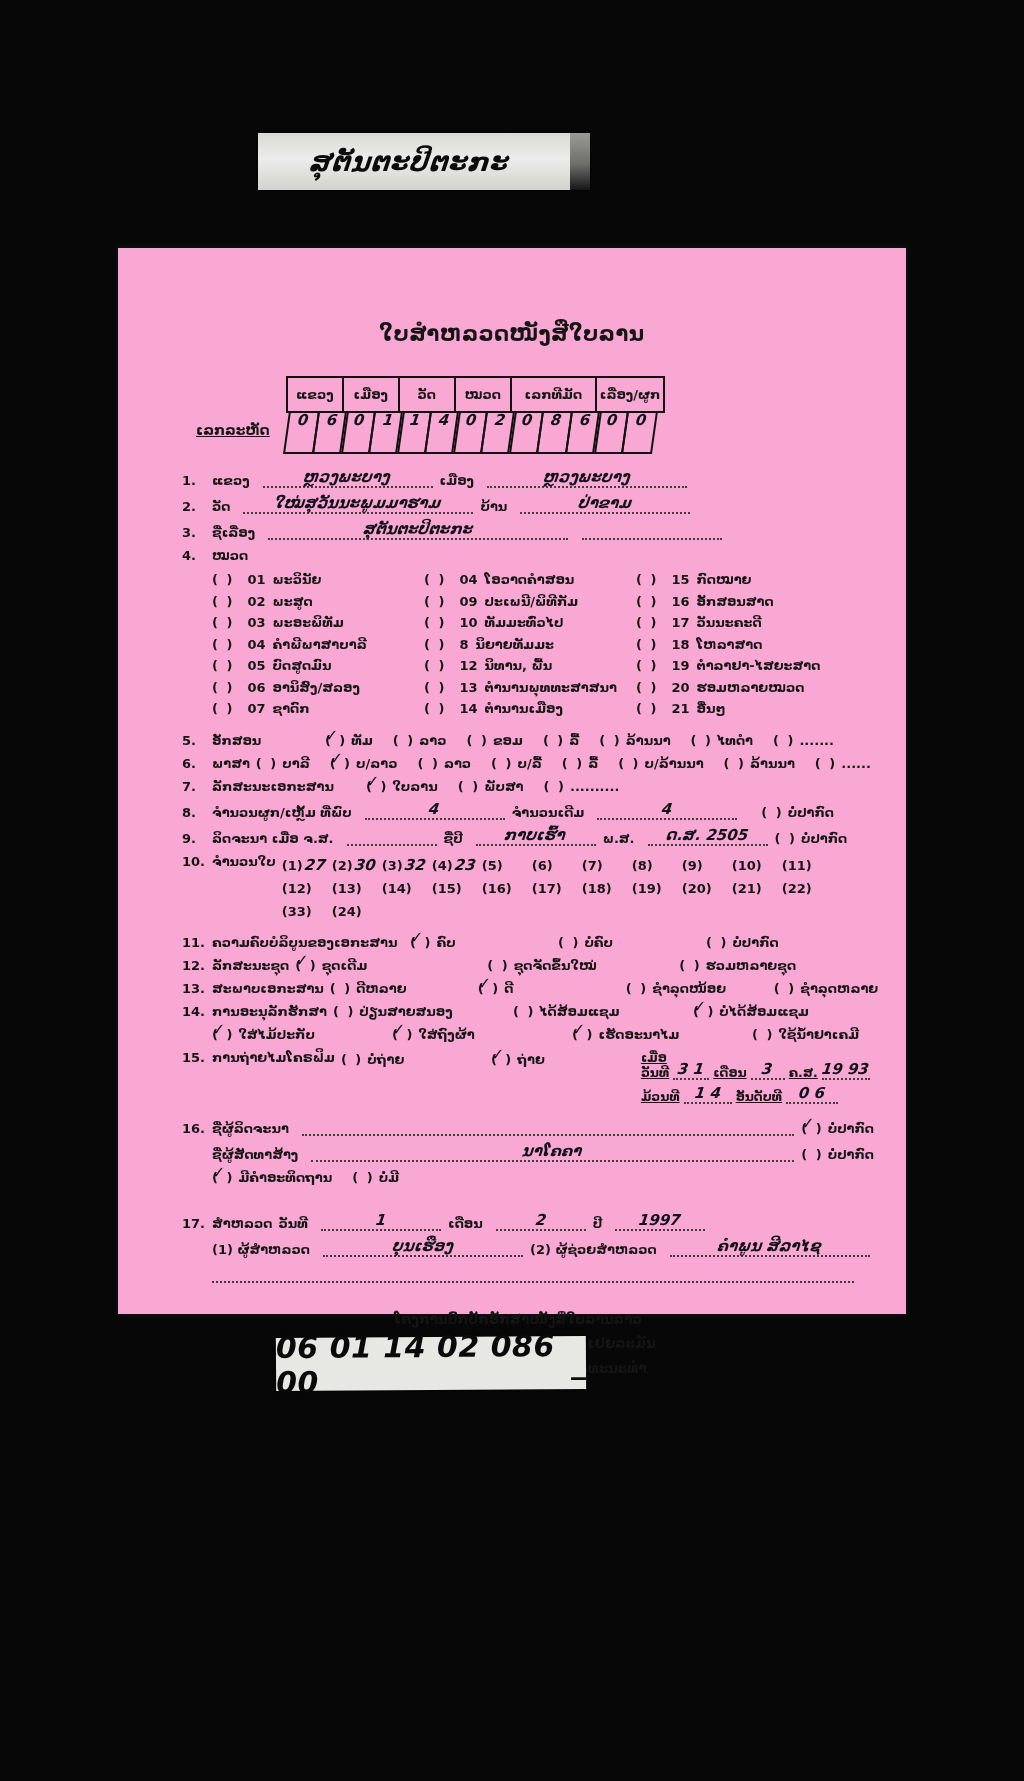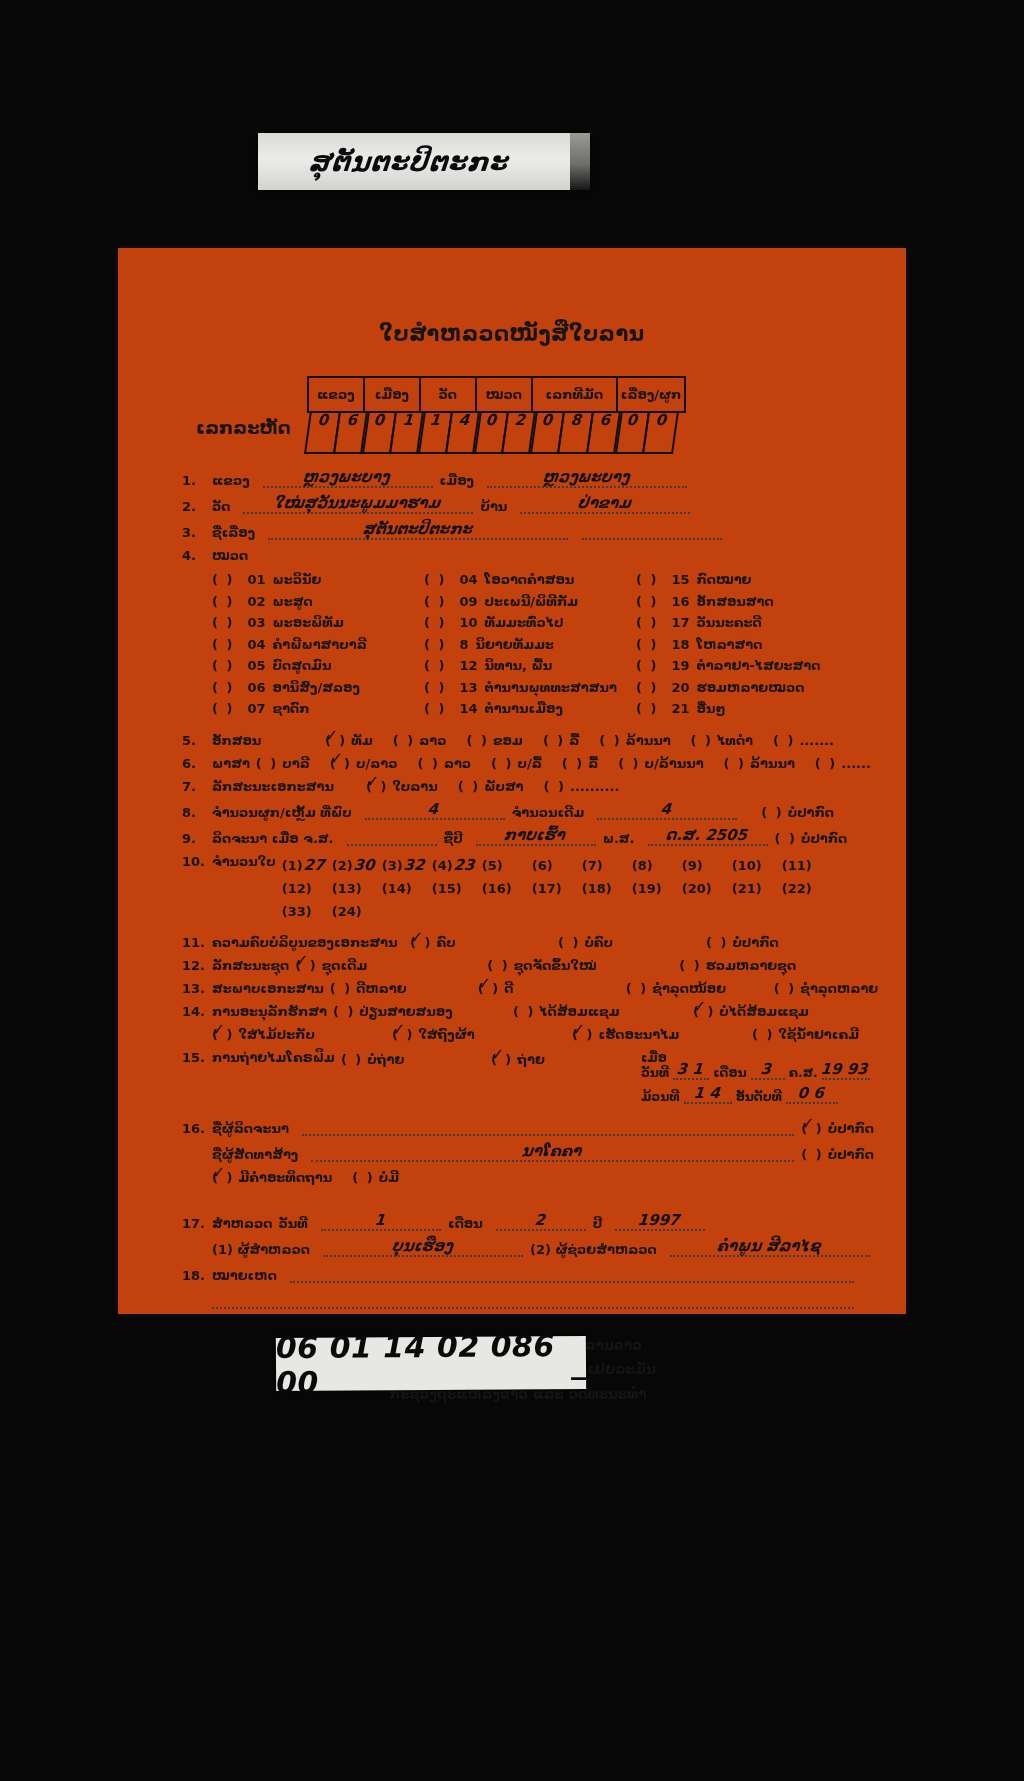--- a/index.html
+++ b/index.html
@@ -7,27 +7,27 @@
           font-family:"DejaVu Sans",sans-serif;color:#151515;}
   
   .stamp{position:absolute;left:258px;top:133px;width:332px;height:57px;
          background:linear-gradient(180deg,#d9d9d6 0%,#ececea 45%,#d2d2cf 100%);
          display:flex;align-items:center;justify-content:center;box-shadow:0 0 2px #000;}
   .stamp-text{font-weight:bold;font-style:italic;font-size:26px;color:#0b0b0b;
               transform:skewX(-8deg);letter-spacing:1px;padding-right:26px;}
   .stamp-edge{position:absolute;right:0;top:0;width:20px;height:100%;
               background:linear-gradient(180deg,#9a9a97 0%,#6d6d6a 55%,#161616 100%);}
   
-  .page{position:absolute;left:118px;top:248px;width:788px;height:1066px;background:#c2410c;
+  .page{position:absolute;left:118px;top:248px;width:788px;height:1066px;background:#f9a8d4;
         box-shadow:0 0 6px rgba(255,255,255,0.08);}
   .content{padding:0 52px 0 64px;}
   .title{margin:74px 0 0 0;text-align:center;font-size:21px;font-weight:bold;letter-spacing:0.5px;}
   
   .code-block{display:flex;align-items:flex-end;margin:30px 0 0 78px;}
-  .code-label{font-weight:bold;font-size:18px;margin-right:16px;padding-bottom:16px;}
+  .code-label{font-weight:bold;font-size:14px;margin-right:16px;padding-bottom:16px;text-decoration:underline;}
   .code-table{display:flex;}
   .code-col{display:flex;flex-direction:column;margin-right:-2px;}
   .code-head{border:2px solid #111;height:33px;line-height:33px;text-align:center;
              font-weight:bold;font-size:13px;padding:0 3px;}
   .code-digits{display:flex;margin-top:-2px;}
   .code-cell{width:27px;height:39px;border:2px solid #111;margin-right:-2px;
              text-align:center;line-height:37px;font-size:20px;}
   
   .lines{margin-top:16px;font-size:13px;font-weight:bold;}
   .line{display:flex;align-items:flex-end;margin-bottom:8px;}
@@ -49,21 +49,21 @@
   
   .cats{height:152px;display:flex;flex-direction:column;flex-wrap:wrap;align-content:flex-start;
         margin:6px 0 12px 30px;}
   .cat{width:212px;line-height:21.5px;white-space:nowrap;position:relative;}
   .cat .num{margin:0 7px 0 9px;}
   
   .cells{display:flex;flex-wrap:wrap;width:600px;}
   .cell{width:50px;line-height:23px;white-space:nowrap;}
   .cell .cv{margin-left:2px;}
   
-  .l15-right{margin-left:auto;font-size:12.5px;}
+  .l15-right{margin-left:auto;font-size:12.5px;text-decoration:underline;}
   .l15-right .row{display:flex;align-items:flex-end;margin-bottom:6px;}
   .l15-right .fill{margin:0 4px;}
   
   .footer{margin-top:24px;text-align:center;font-size:13.5px;line-height:1.8;font-weight:bold;}
   
   .bottom-strip{position:absolute;left:276px;top:1337px;width:310px;height:53px;
                 background:#e7e7e4;display:flex;align-items:center;justify-content:center;
                 transform:rotate(-0.4deg);box-shadow:0 0 3px #000;}
   .bottom-code{font-weight:bold;font-style:italic;font-size:30px;color:#0a0a0a;letter-spacing:0.5px;}
   .bottom-underscore{font-weight:bold;font-size:30px;color:#0a0a0a;}
@@ -476,25 +476,20 @@
         <span class="lbl">ປີ</span>
         <span class="fill w90"><span class="hw">1997</span></span>
       </div>
       <div class="line indent">
         <span class="lbl">(1) ຜູ້ສຳຫລວດ</span>
         <span class="fill w200"><span class="hw">ບຸນເຮືອງ</span></span>
         <span class="lbl">(2) ຜູ້ຊ່ວຍສຳຫລວດ</span>
         <span class="fill w200"><span class="hw">ຄຳພູນ ສີລາໄຊ</span></span>
       </div>
 
-      <div class="line" style="margin-top:6px">
-        <span class="no">18.</span>
-        <span class="lbl">ໝາຍເຫດ</span>
-        <span class="fill" style="flex:1;margin-right:0"></span>
-      </div>
       <div class="line indent">
         <span class="fill" style="flex:1;margin:0"></span>
       </div>
 
       <div class="footer">
         <div>ໂຄງການປົກປັກຮັກສາໜັງສືໃບລານລາວ</div>
           <div>ການຮ່ວມມື ສ.ປ.ປ. ລາວ - ສ.ສ. ເຢຍລະມັນ</div>
           <div>ກະຊວງຖະແຫລງຂ່າວ ແລະ ວັດທະນະທຳ</div>
       </div>
 

